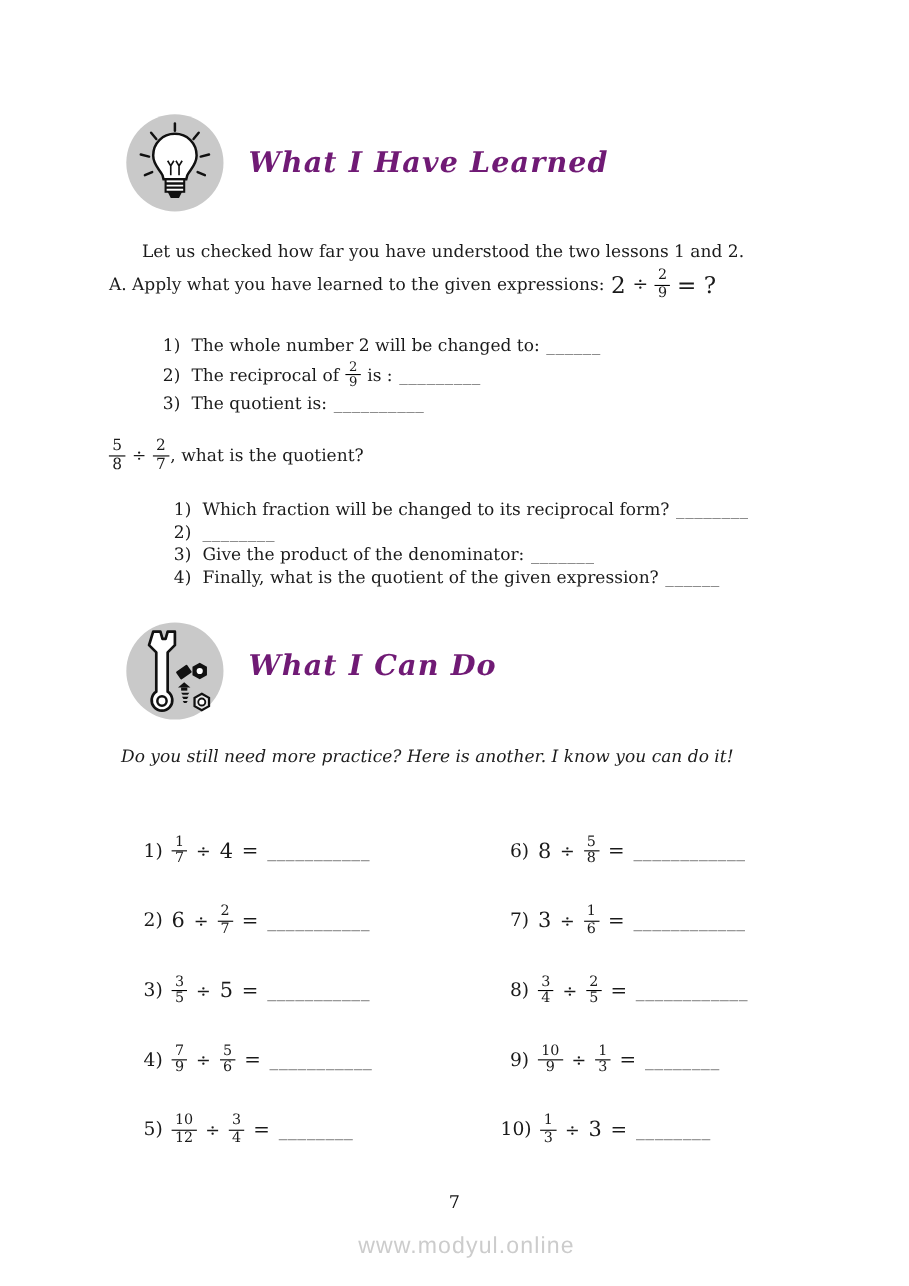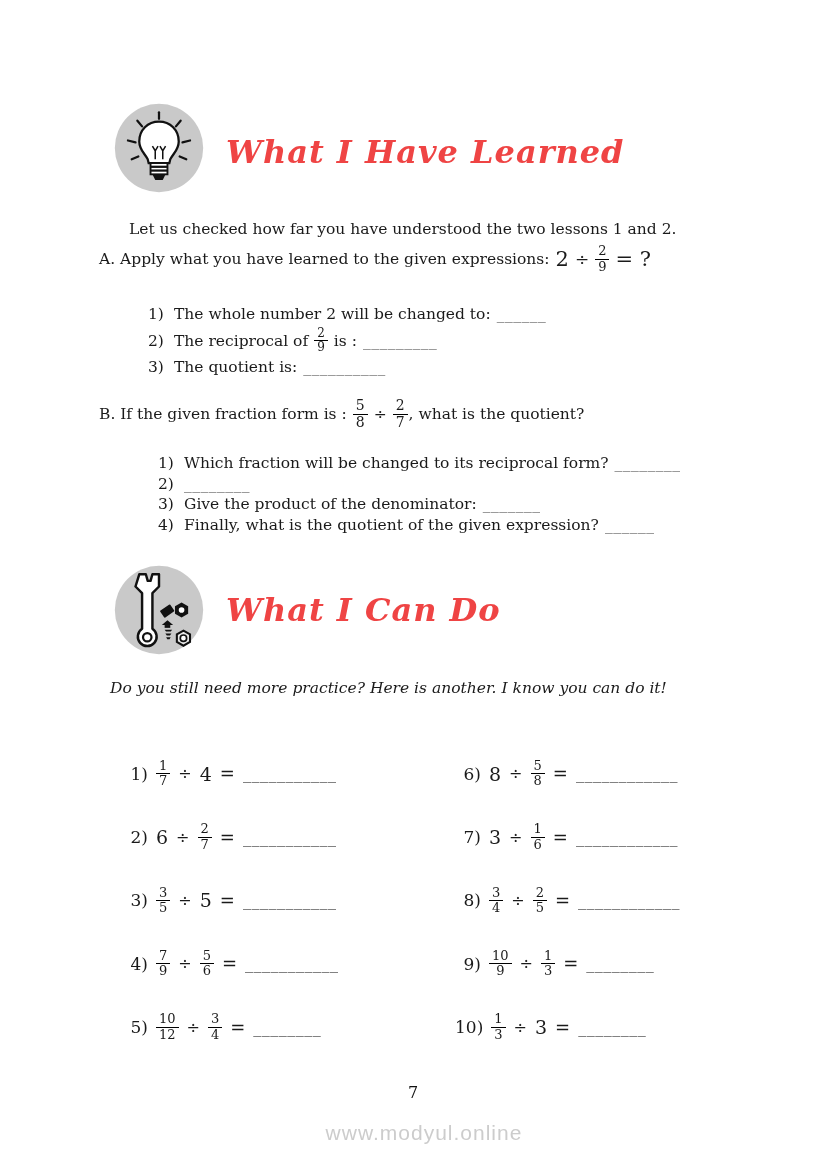--- a/index.html
+++ b/index.html
@@ -5,21 +5,21 @@
   html,body{margin:0;padding:0;background:#fff;}
   .page{
     position:relative;width:826px;height:1169px;background:#ffffff;
     font-family:"DejaVu Serif",serif;color:#1a1a1a;overflow:hidden;
   }
   
   .icon-circle{position:absolute;width:94px;height:94px;}
   
   .h-title{
     position:absolute;font-weight:bold;font-style:italic;
-    font-size:32px;letter-spacing:1px;color:#ef4444;white-space:nowrap;
+    font-size:26px;letter-spacing:1px;color:#701a75;white-space:nowrap;
   }
   .line{position:absolute;font-size:15.5px;white-space:nowrap;}
   .flexline{display:flex;align-items:center;column-gap:6px;justify-content:center;}
   
   .frac{display:inline-flex;flex-direction:column;align-items:center;line-height:1.1;font-size:13px;vertical-align:middle;}
   .frac .fnum{border-bottom:1px solid #000;padding:0 3px;}
   .frac .fden{padding:0 3px;}
   .math-big{font-size:21px;}
   .blank{color:#555;letter-spacing:0.5px;}
   .tight{margin-left:-5px;}
@@ -112,21 +112,20 @@
       <span class="blank">_________</span>
     </div>
     <div class="a-item">
       <span class="item-label">3)</span>
       <span>The quotient is:</span>
       <span class="blank">__________</span>
     </div>
   </div>
 
   <div class="line flexline" style="left:99px;top:395px;height:38px;">
-    <span>B. If the given fraction form is :</span>
     <span class="frac" style="font-size:14px;">
       <span class="fnum">5</span>
       <span class="fden">8</span>
     </span>
     <span>÷</span>
     <span class="frac" style="font-size:14px;">
       <span class="fnum">2</span>
       <span class="fden">7</span>
     </span>
     <span class="tight">, what is the quotient?</span>

